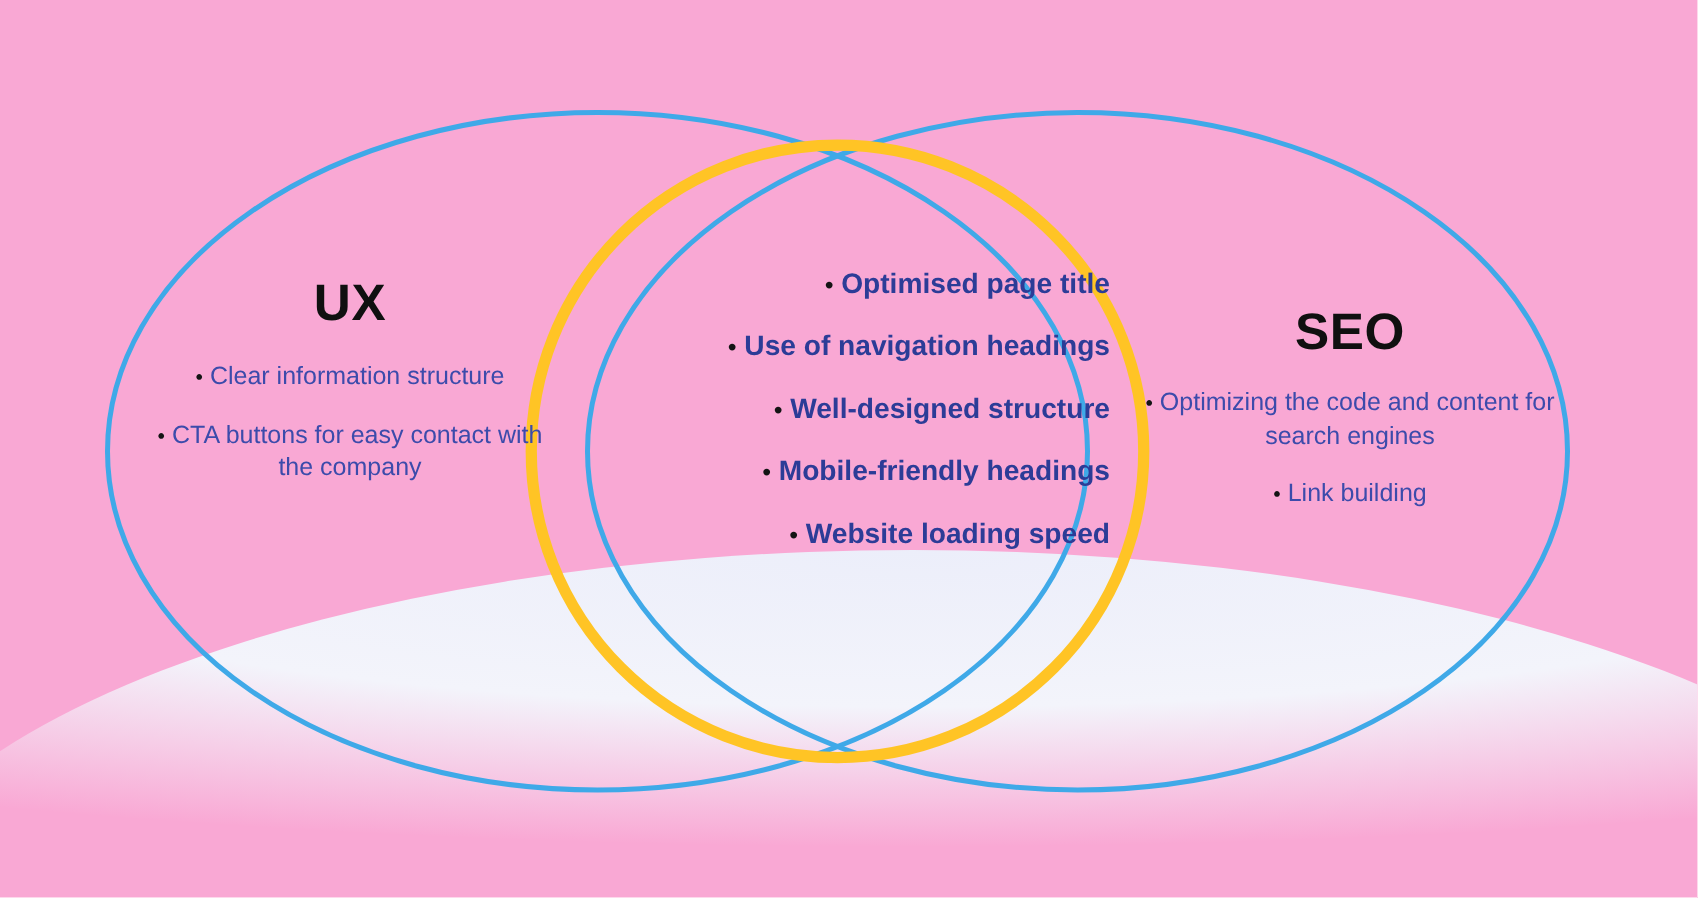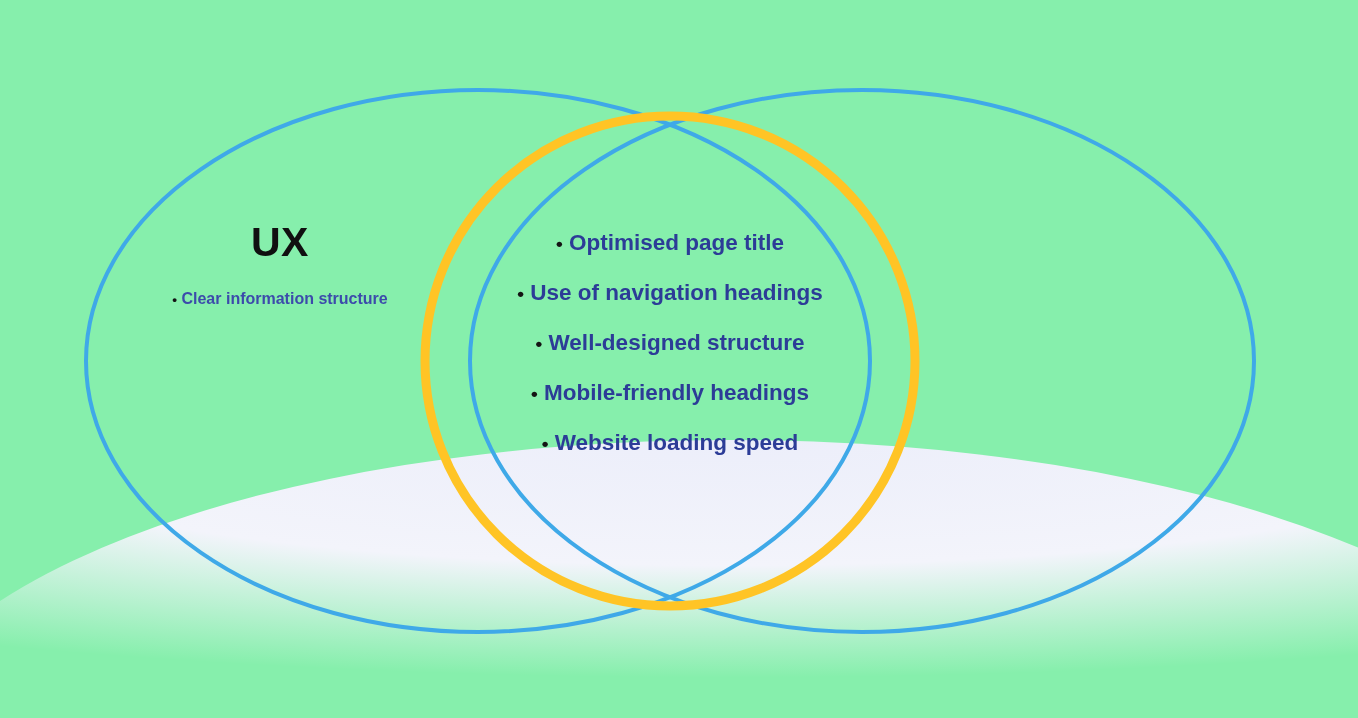--- a/index.html
+++ b/index.html
@@ -7,21 +7,21 @@
     padding: 0;
     background: #ffffff;
   }
   body {
     font-family: "Liberation Sans", sans-serif;
   }
   #stage {
     position: relative;
     width: 1358px;
     height: 718px;
-    background: #86efac;
+    background: #f9a8d4;
     overflow: hidden;
   }
 
   
   .bg-wave {
     position: absolute;
     left: -120px;
     top: 440px;
     width: 1700px;
     height: 330px;
@@ -60,23 +60,23 @@
     padding: 0;
   }
   .bullet-list li {
     margin: 0;
     padding: 0;
   }
 
   
   .side-list li {
     color: #3c4bab;
-    font-size: 16px;
+    font-size: 20px;
     line-height: 1.33;
-    font-weight: 700;
+    font-weight: 400;
     margin-bottom: 20px;
   }
   .side-list li:last-child { margin-bottom: 0; }
 
   
   .center-list li {
     color: #2c3c97;
     font-size: 22.5px;
     line-height: 1.33;
     font-weight: bold;
@@ -93,22 +93,23 @@
   
   #region-ux {
     left: 110px;
     top: 222px;
     width: 340px;
   }
   #region-ux .region-title { margin-bottom: 25px; }
 
   #region-center {
     left: 452px;
-    top: 228px;
+    top: 212px;
     width: 436px;
+    text-align: right;
   }
 
   #region-seo {
     left: 915px;
     top: 245px;
     width: 330px;
   }
   #region-seo .region-title { margin-bottom: 23px; }
 </style>
 </head>
@@ -121,27 +122,35 @@
   <svg class="venn-svg" viewBox="0 0 1358 718" xmlns="http://www.w3.org/2000/svg">
     <ellipse cx="478" cy="361" rx="392" ry="271" fill="none" stroke="#3FA9E8" stroke-width="4"></ellipse>
     <ellipse cx="862" cy="361" rx="392" ry="271" fill="none" stroke="#3FA9E8" stroke-width="4"></ellipse>
     <circle cx="670" cy="361" r="245" fill="none" stroke="#FFC425" stroke-width="9"></circle>
   </svg>
 
   <div class="region" id="region-ux">
     <div class="region-title side-title">UX</div>
     <ul class="bullet-list side-list">
       <li><span class="bullet-dot">•</span> <span>Clear information structure</span></li>
+      <li><span class="bullet-dot">•</span> <span>CTA buttons for easy contact with the company</span></li>
     </ul>
   </div>
 
   <div class="region" id="region-center">
     <ul class="bullet-list center-list">
       <li><span class="bullet-dot">•</span> <span>Optimised page title</span></li>
       <li><span class="bullet-dot">•</span> <span>Use of navigation headings</span></li>
       <li><span class="bullet-dot">•</span> <span>Well-designed structure</span></li>
       <li><span class="bullet-dot">•</span> <span>Mobile-friendly headings</span></li>
       <li><span class="bullet-dot">•</span> <span>Website loading speed</span></li>
     </ul>
   </div>
 
+  <div class="region" id="region-seo">
+    <div class="region-title side-title">SEO</div>
+    <ul class="bullet-list side-list">
+      <li><span class="bullet-dot">•</span> <span>Optimizing the code and content for search engines</span></li>
+      <li><span class="bullet-dot">•</span> <span>Link building</span></li>
+    </ul>
+  </div>
 
 </div>
 
 </body></html>

